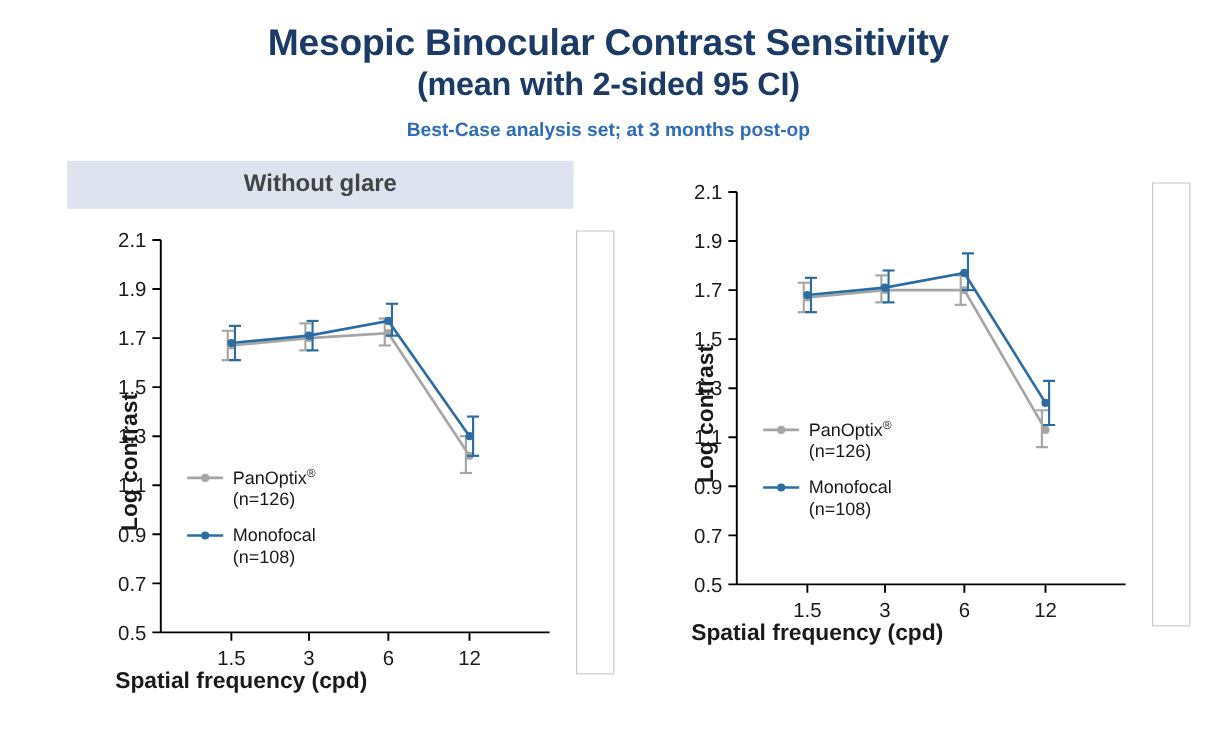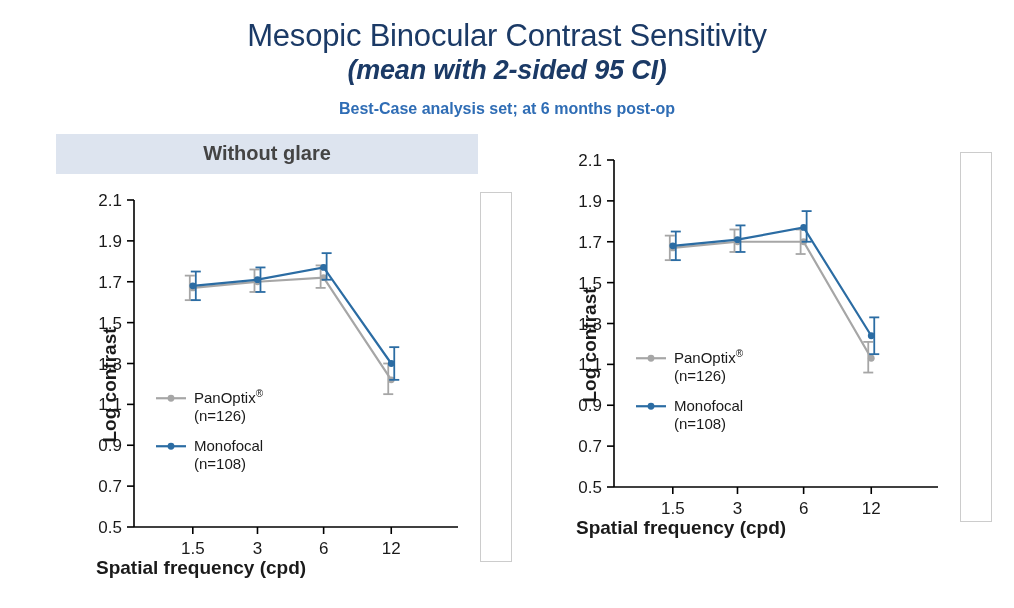--- a/index.html
+++ b/index.html
@@ -13,32 +13,31 @@
     font-family: "Liberation Sans", sans-serif;
     overflow: hidden;
     position: relative;
   }
   .title-block {
     text-align: center;
     padding-top: 18px;
   }
   .main-title {
     font-size: 31px;
-    font-weight: normal;
+    font-weight: bold;
     color: #1b3a66;
     line-height: 1.18;
     letter-spacing: -0.2px;
   }
   .sub-title {
     font-size: 27px;
     font-weight: bold;
     color: #1b3a66;
     line-height: 1.18;
     letter-spacing: -0.2px;
-    font-style: italic;
   }
   .analysis-line {
     margin-top: 14px;
     font-size: 16px;
     font-weight: bold;
     color: #2f6db5;
   }
   .panels {
     display: flex;
     margin-top: 16px;
@@ -111,21 +110,21 @@
     border: 1px solid #cccccc;
     background: #ffffff;
   }
 </style>
 </head>
 <body>
 
 <div class="title-block">
   <div class="main-title">Mesopic Binocular Contrast Sensitivity</div>
   <div class="sub-title">(mean with 2-sided 95 CI)</div>
-  <div class="analysis-line">Best-Case analysis set; at 6 months post-op</div>
+  <div class="analysis-line">Best-Case analysis set; at 3 months post-op</div>
 </div>
 
 <div class="panels">
 
   <div class="panel">
     <div class="panel-header">Without glare</div>
     <div class="plot-area">
       <div class="ylabel">Log contrast</div>
       <svg class="chart-svg" id="chart0" width="420" height="385">
           <line x1="78" y1="8" x2="78" y2="335" stroke="#000" stroke-width="1.6"></line>

